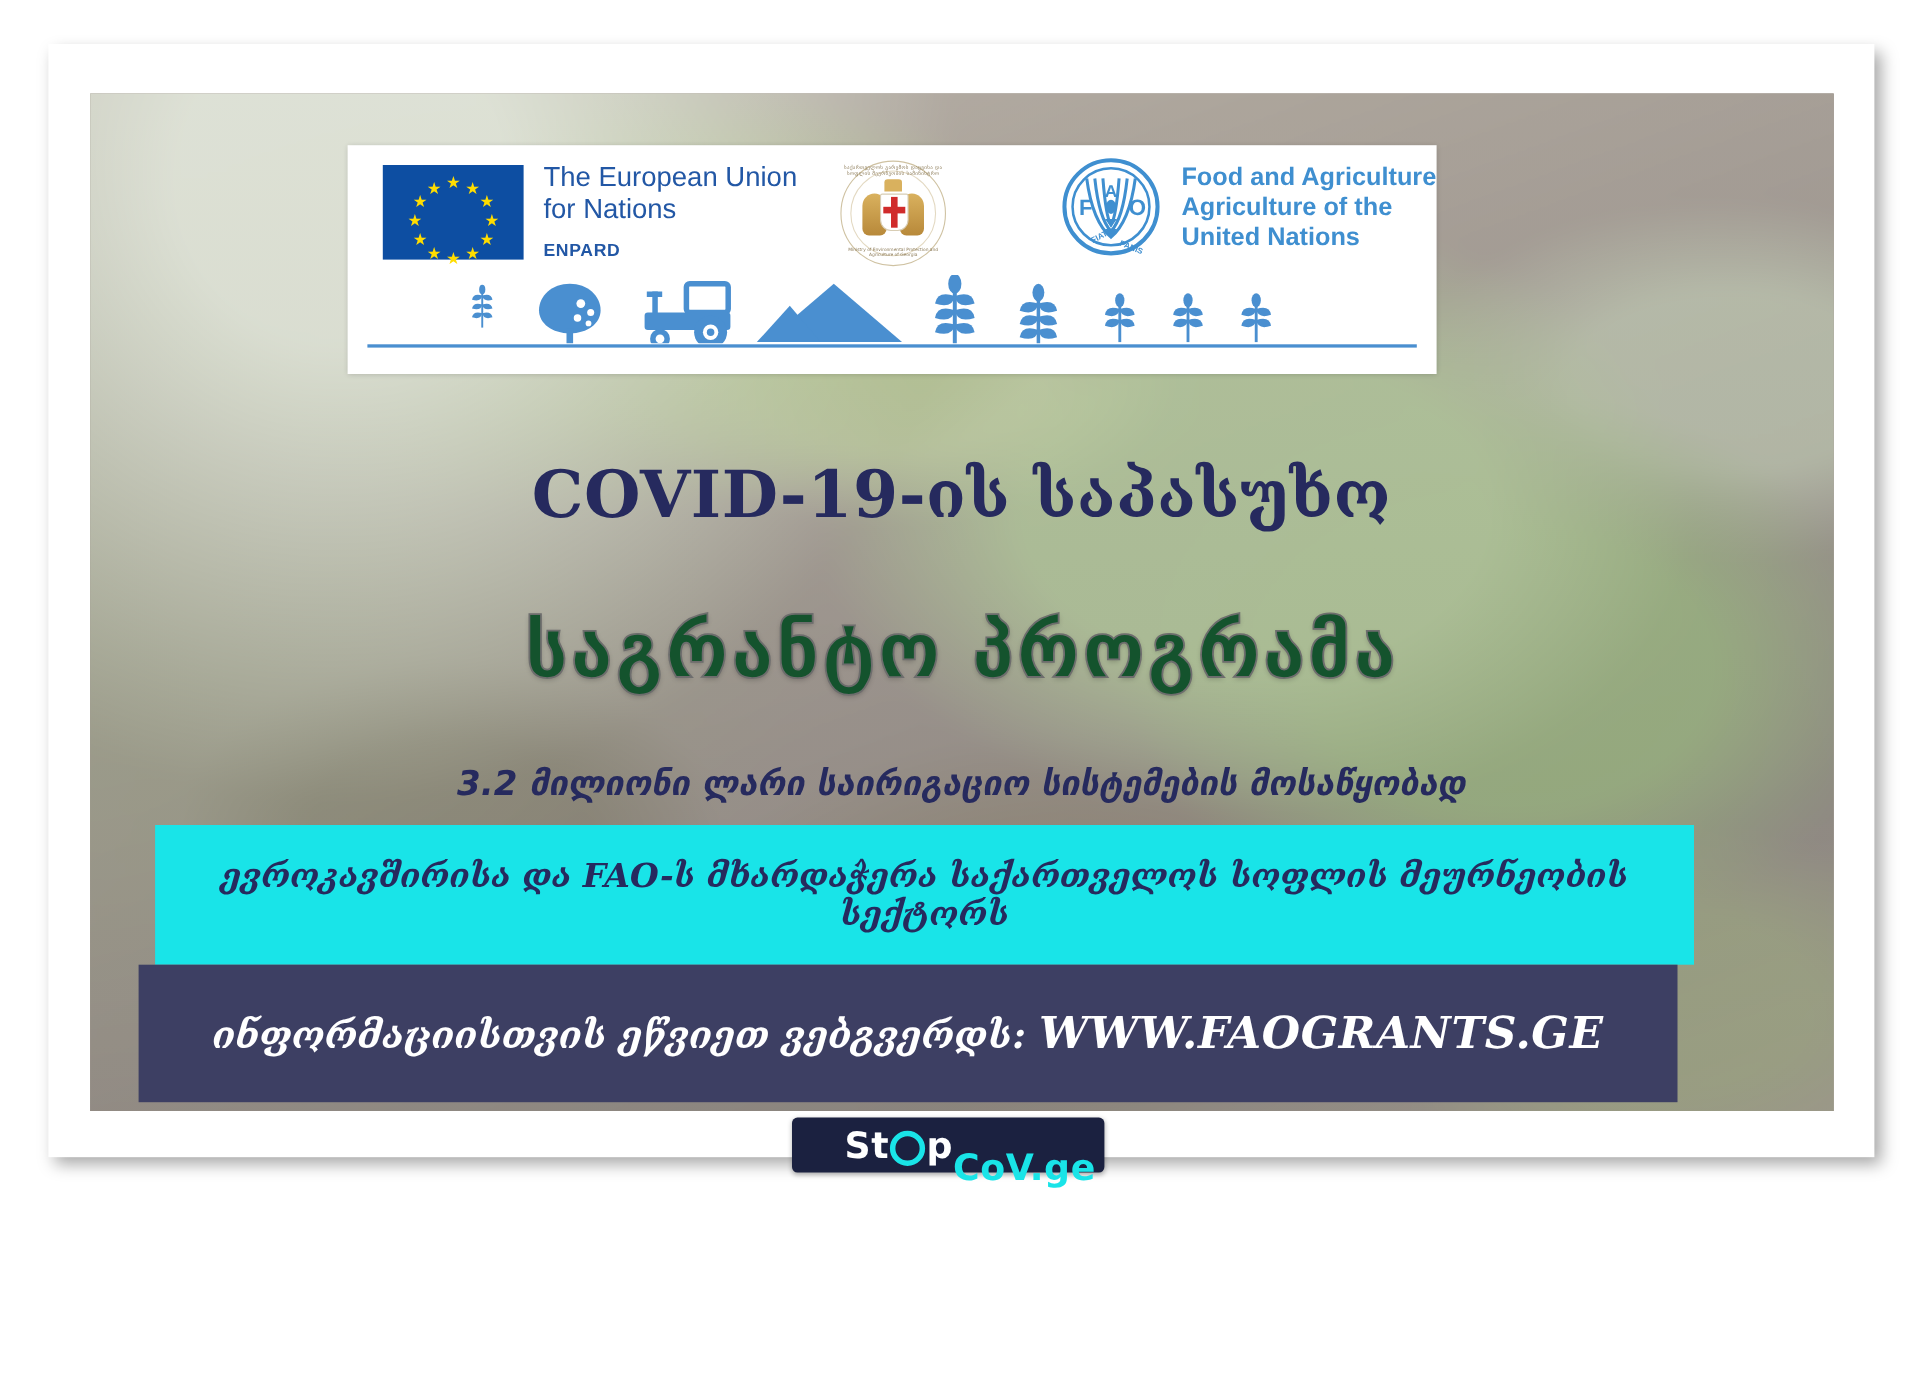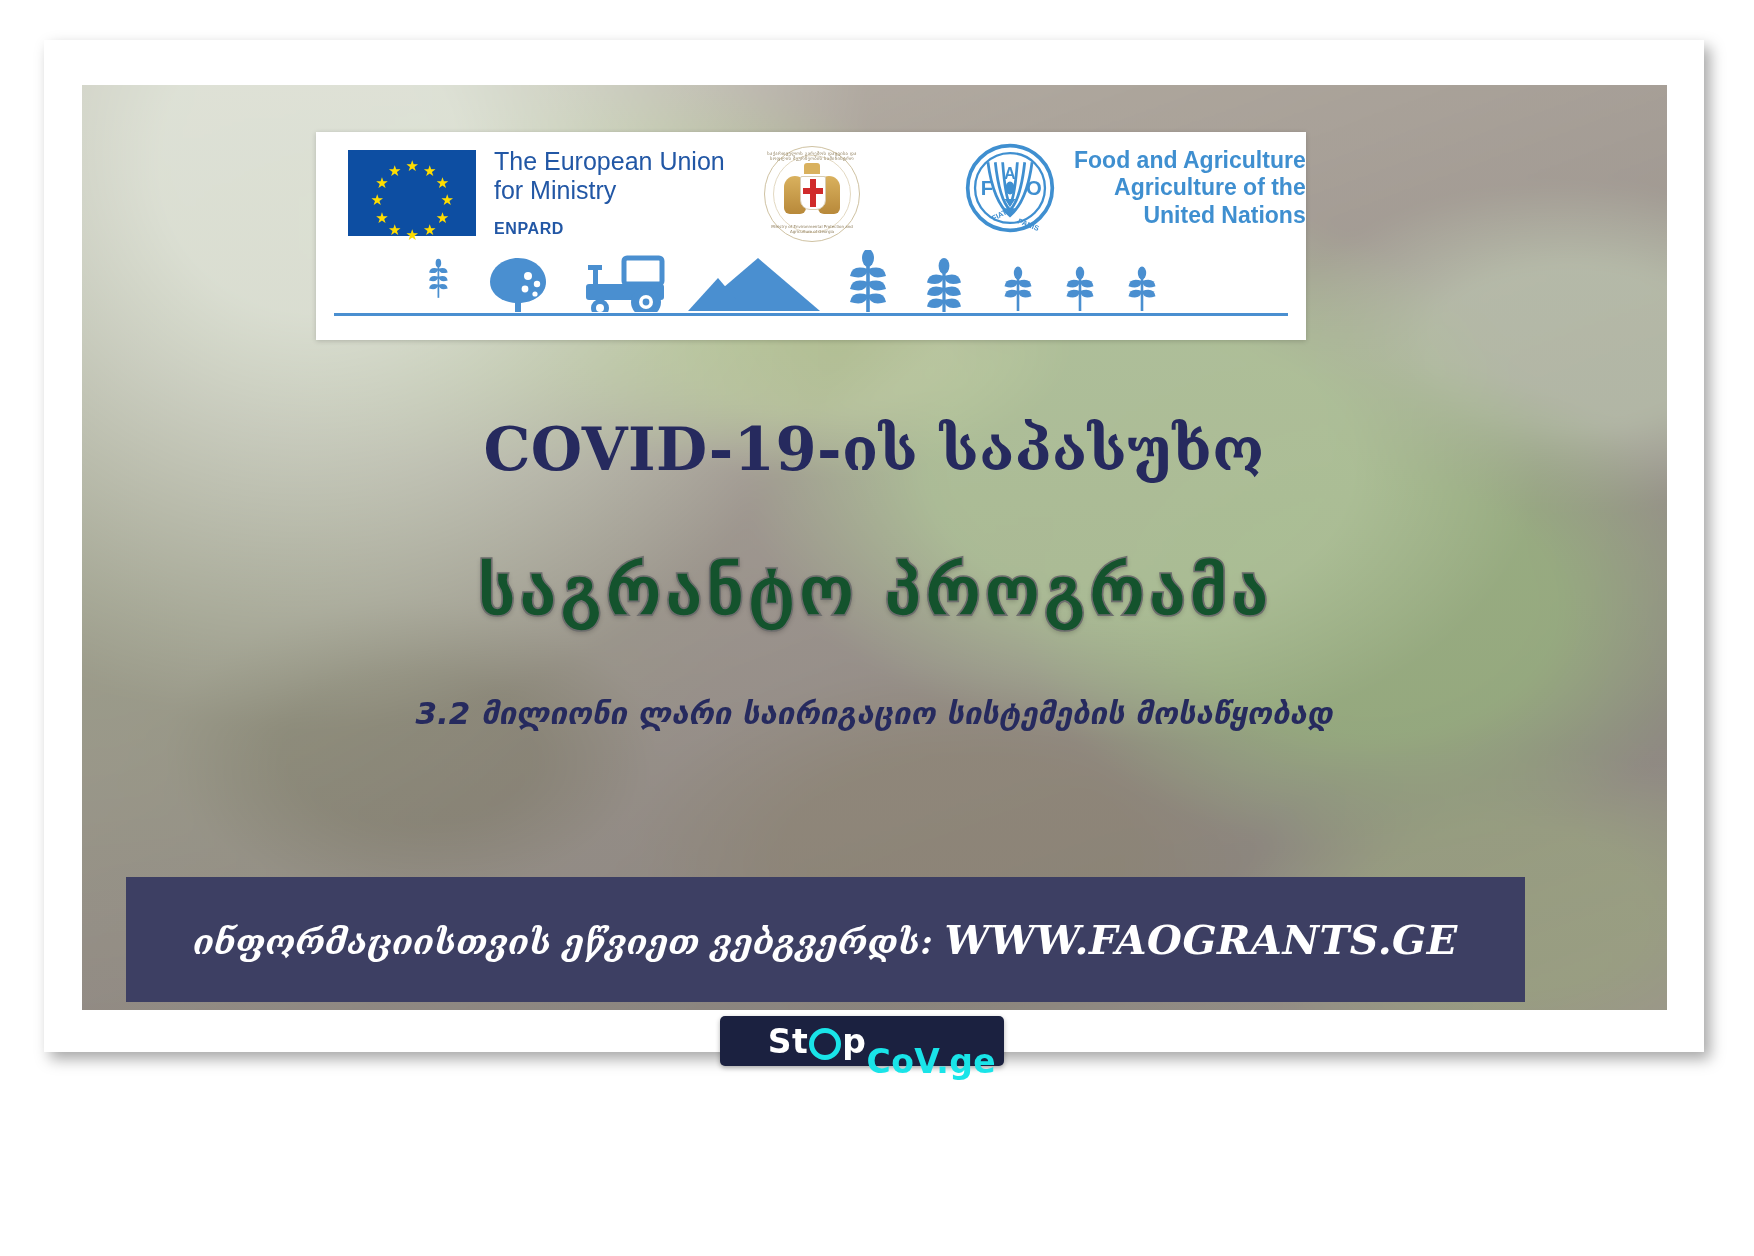--- a/index.html
+++ b/index.html
@@ -212,21 +212,20 @@
     height: 92px;
     flex: none;
   }
   .fao-text {
     margin-left: 18px;
     color: #3f8fd0;
     font-weight: bold;
     font-size: 23px;
     line-height: 1.18;
     font-family: "Liberation Sans", sans-serif;
-    text-align: right;
   }
 
   .pictogram-row {
     position: absolute;
     left: 0; right: 0;
     top: 118px;
     height: 66px;
   }
   .pictogram-row svg { display: block; margin: 0 auto; }
   .banner-rule {
@@ -381,21 +380,21 @@
             <span class="eu-star" style="left:75px;top:74.4px;">★</span>
             <span class="eu-star" style="left:57.5px;top:79px;">★</span>
             <span class="eu-star" style="left:40px;top:74.4px;">★</span>
             <span class="eu-star" style="left:27.2px;top:61.6px;">★</span>
             <span class="eu-star" style="left:22.5px;top:44.5px;">★</span>
             <span class="eu-star" style="left:27.2px;top:27.4px;">★</span>
             <span class="eu-star" style="left:40px;top:14.6px;">★</span>
           </div>
           <div class="eu-text">
             <div class="l1">The European Union</div>
-            <div class="l2">for Ministry</div>
+            <div class="l2">for Nations</div>
             <div class="l3">ENPARD</div>
           </div>
         </div>
 
         <div class="gov-seal">
           <div class="seal-ring"></div>
           <div class="seal-ring2"></div>
           <div class="seal-arc-text">საქართველოს გარემოს დაცვისა და სოფლის მეურნეობის სამინისტრო</div>
           <div class="seal-lion-l"></div>
           <div class="seal-lion-r"></div>
@@ -521,20 +520,23 @@
         </svg>
       </div>
 
       <div class="banner-rule"></div>
     </div>
 
     <div class="title-covid">COVID-19-ის საპასუხო</div>
     <div class="title-main">საგრანტო პროგრამა</div>
     <div class="title-sub">3.2 მილიონი ლარი საირიგაციო სისტემების მოსაწყობად</div>
 
+    <div class="band-cyan">
+      <div class="band-text">ევროკავშირისა და FAO-ს მხარდაჭერა საქართველოს სოფლის მეურნეობის სექტორს</div>
+    </div>
 
     <div class="band-navy">
       <div class="band-text">
         <span>ინფორმაციისთვის ეწვიეთ ვებგვერდს:</span>
         <span class="url">WWW.FAOGRANTS.GE</span>
       </div>
     </div>
 
     <div class="stopcov">
       <span class="w1">St</span>

